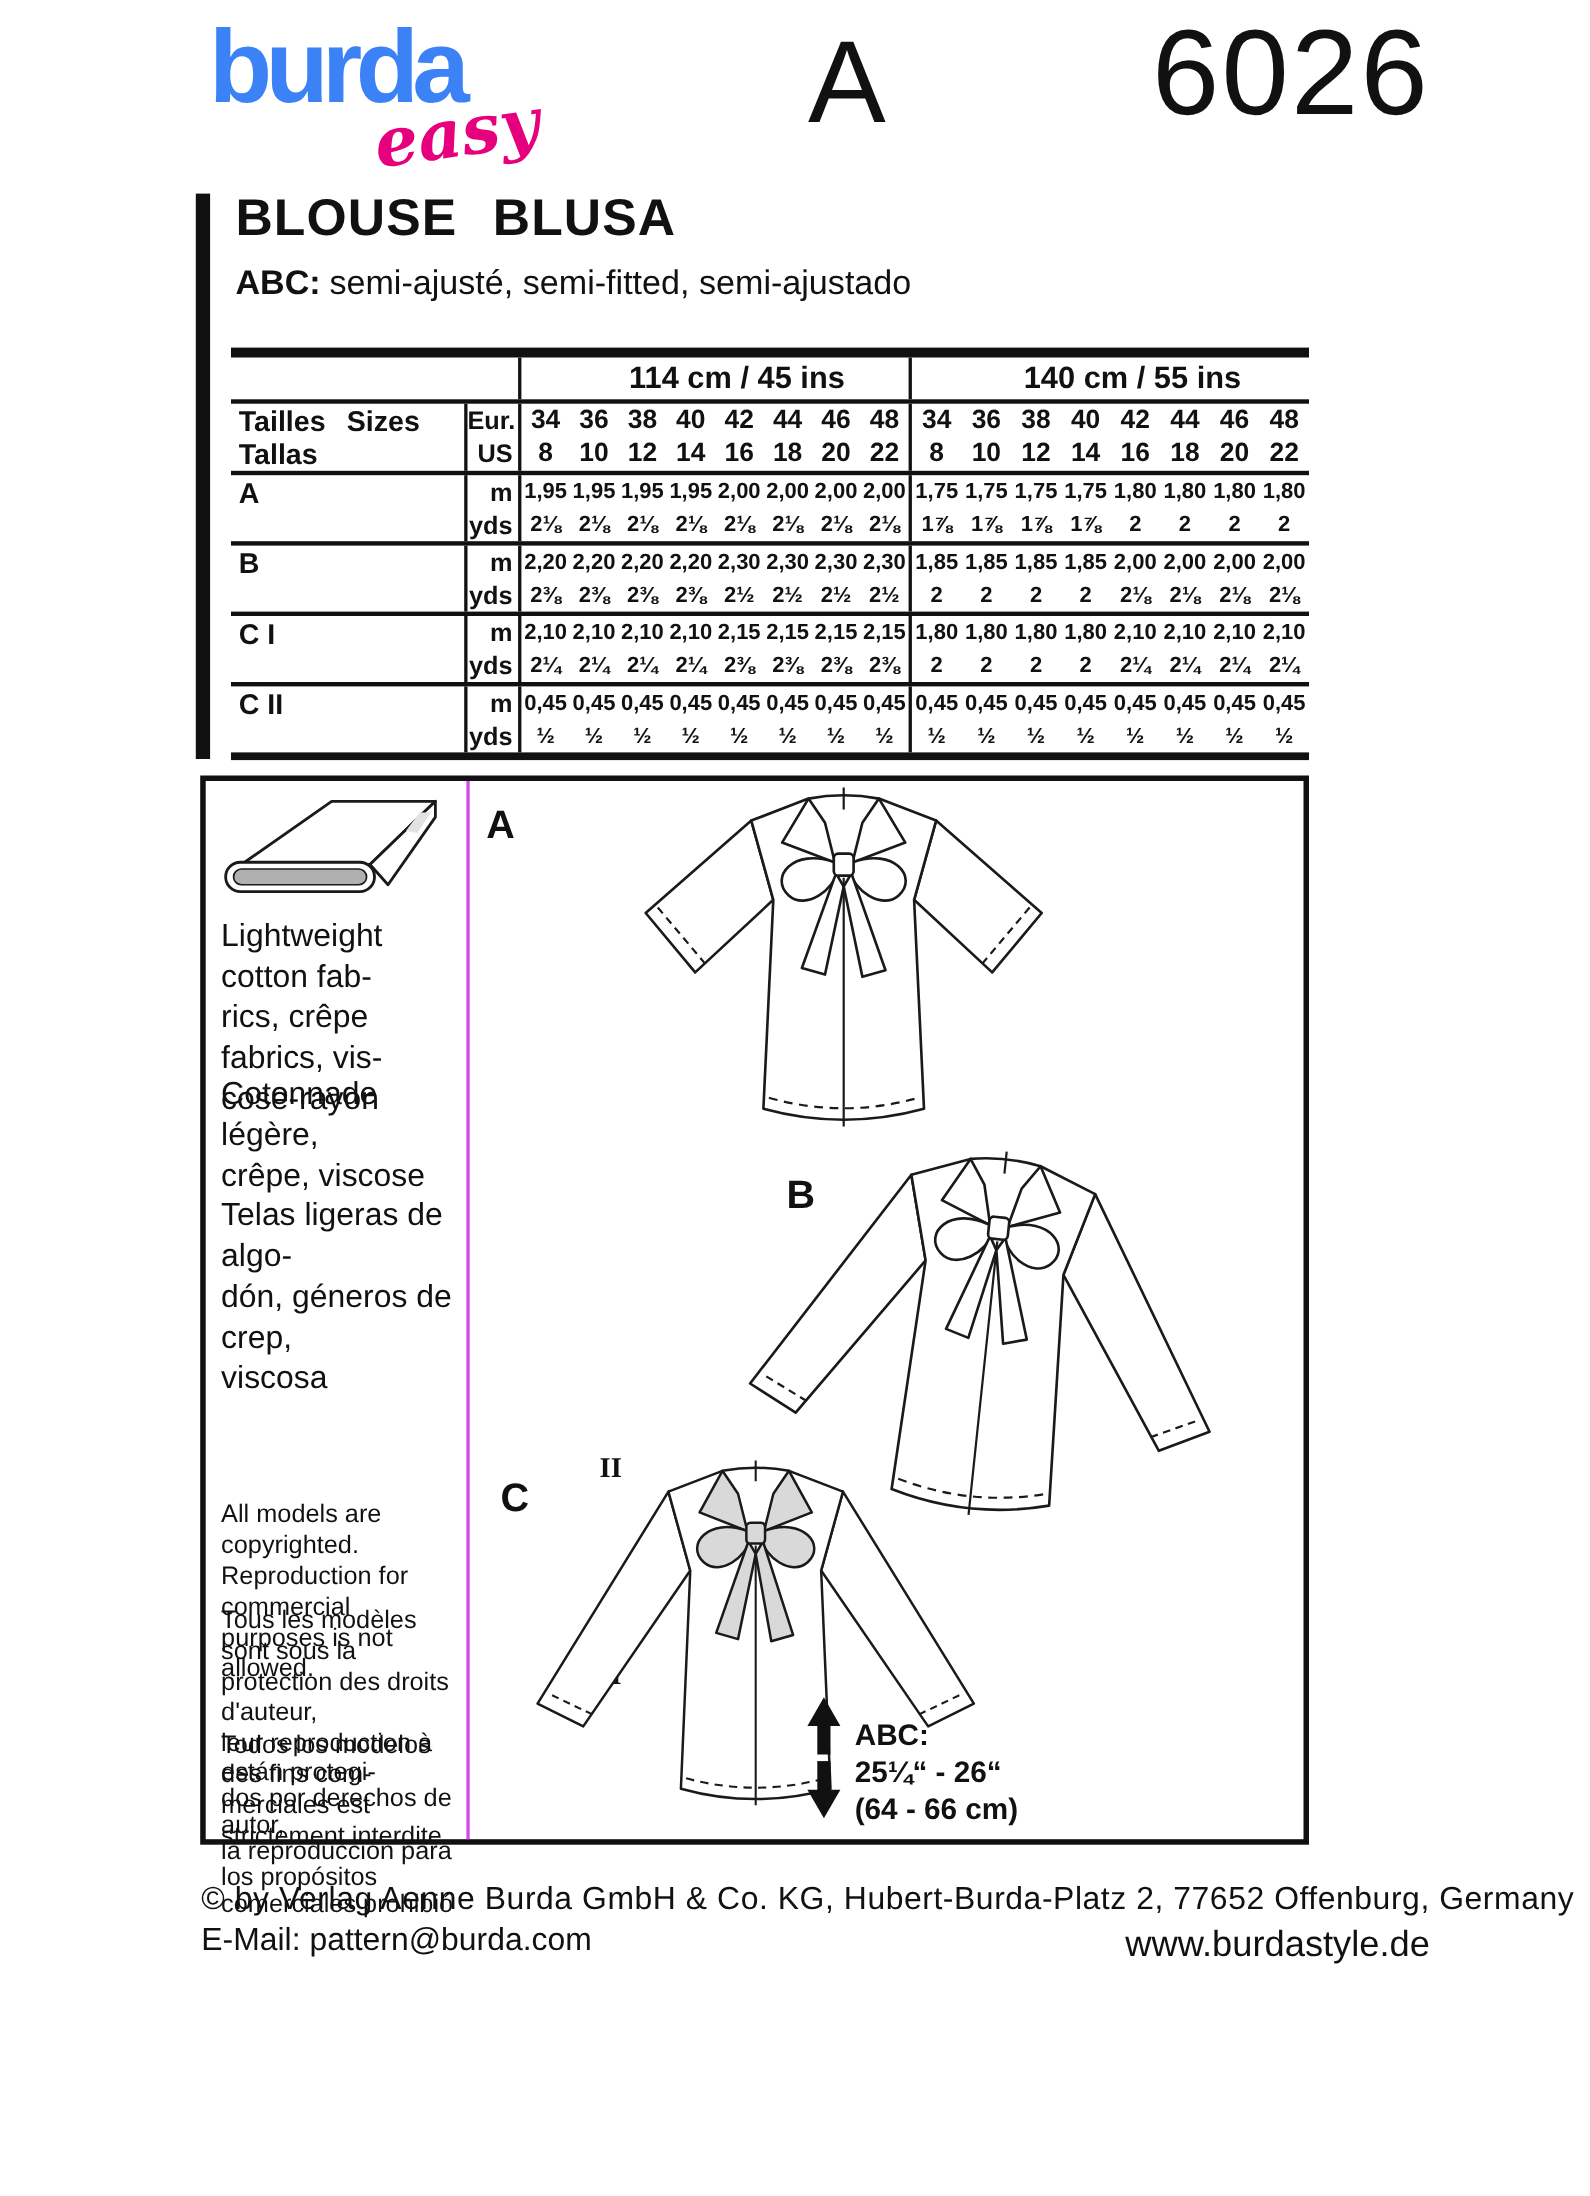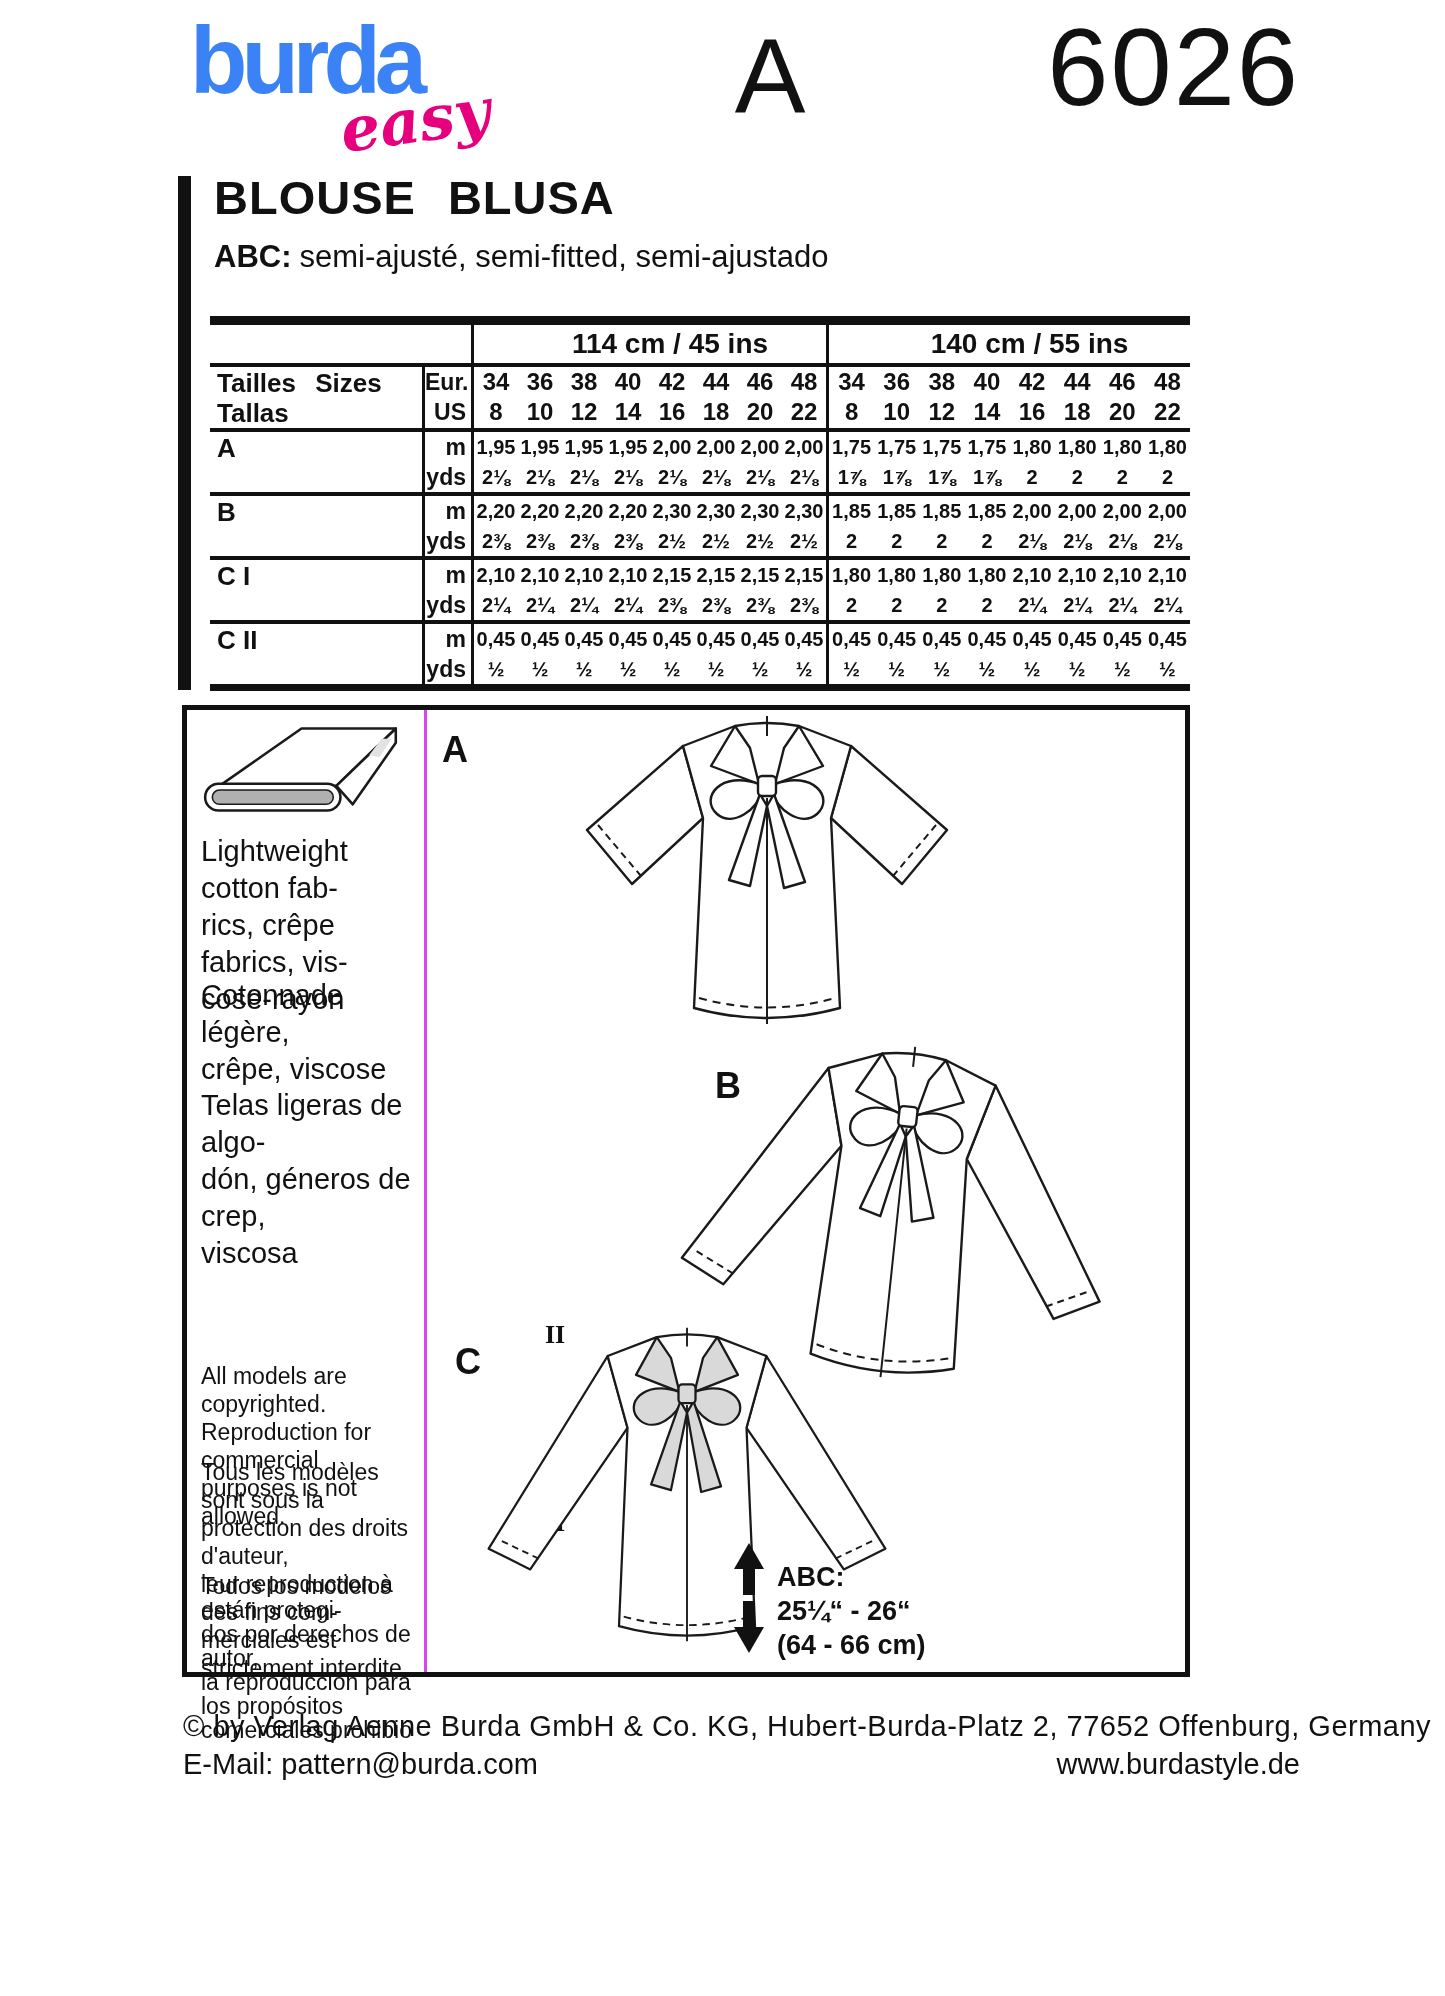--- a/index.html
+++ b/index.html
@@ -59,21 +59,21 @@
   .rn-label{position:absolute;font-family:"Liberation Serif",serif;font-weight:bold;
             font-size:26px;line-height:1;}
   .sketch{position:absolute;}
   .len-arrow{position:absolute;left:545px;top:833px;width:34px;height:110px;}
   .len-text{position:absolute;left:590px;top:850px;font-weight:bold;font-size:27px;
             line-height:34px;white-space:pre-line;}
 
   
   .footer-line1{position:absolute;left:183px;top:1710px;font-size:29px;letter-spacing:0.5px;}
   .footer-line2{position:absolute;left:183px;top:1748px;font-size:29px;}
-  .footer-site{position:absolute;left:990px;top:1748px;width:310px;text-align:right;font-size:29px;}
+  .footer-site{position:absolute;left:990px;top:1748px;width:310px;text-align:right;font-size:33px;}
 </style>
 </head>
 <body>
 
 <div class="page">
 
   <div class="logo">
     <div class="logo-burda" style="color:#3b82f6;">burda</div>
     <div class="logo-easy" style="color:#e6007e;">easy</div>
   </div>

